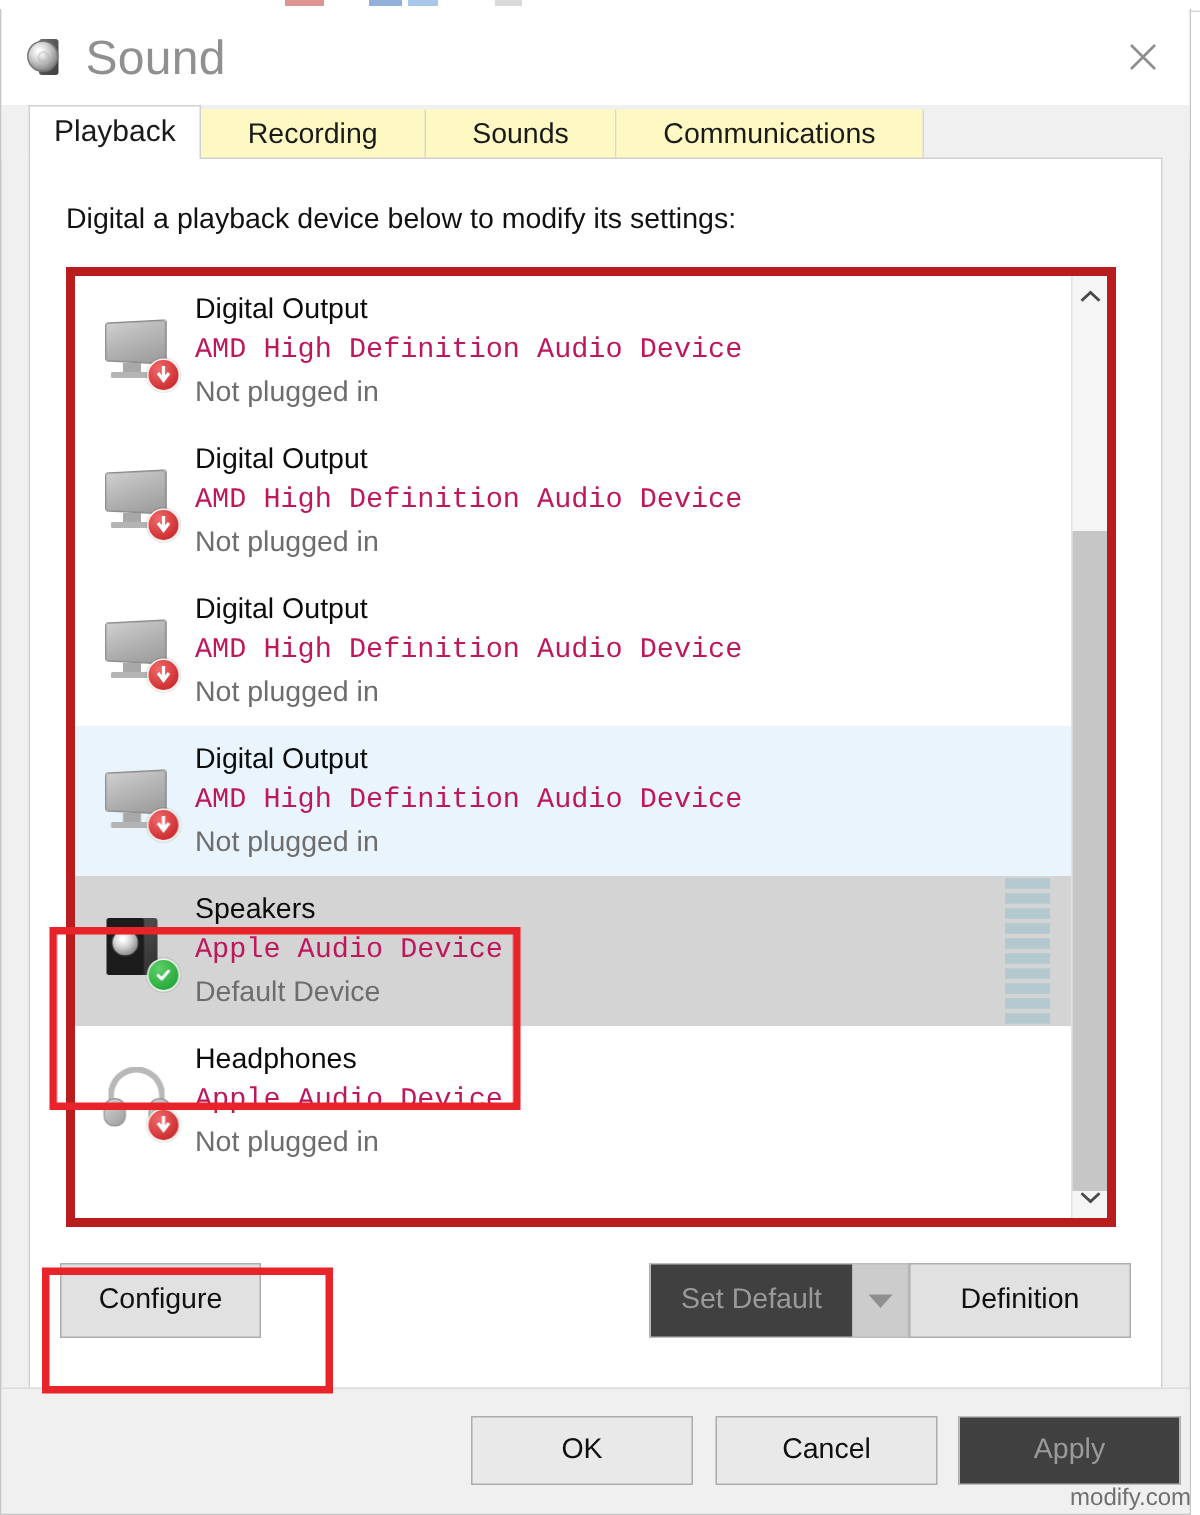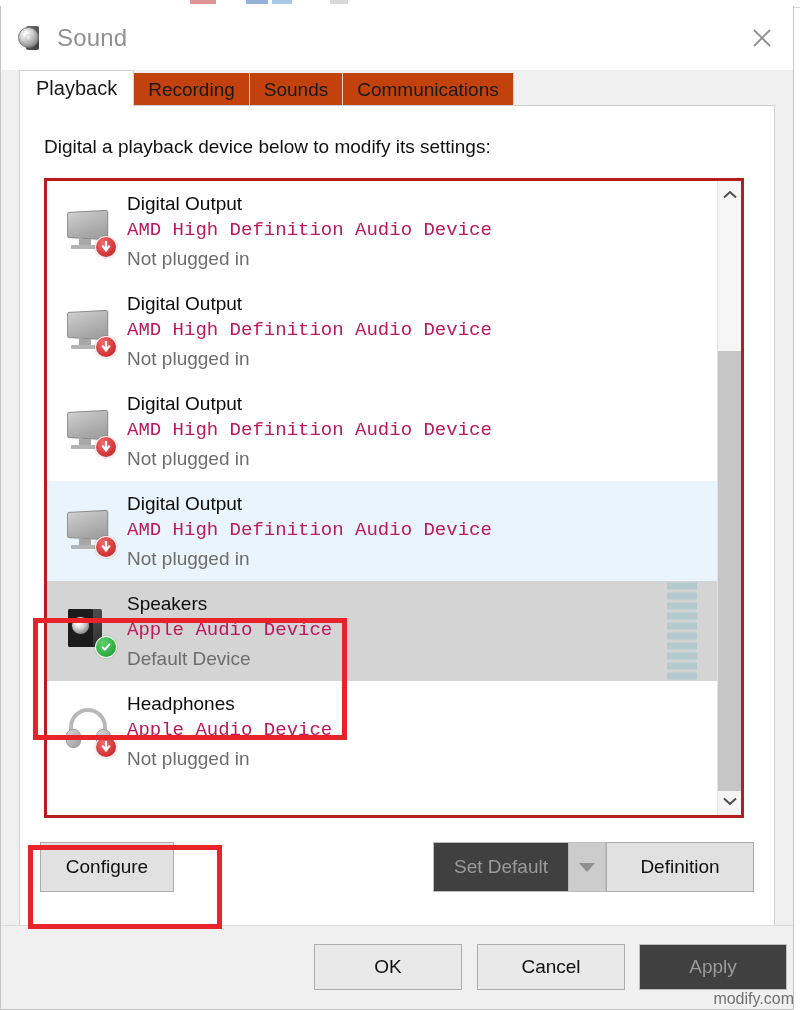--- a/index.html
+++ b/index.html
@@ -71,21 +71,21 @@
   }
   .spk-cone::after {
     content: "";
     position: absolute;
     left: 6px; top: 6px;
     width: 8px; height: 8px;
     border-radius: 50%;
     background: radial-gradient(circle at 40% 35%, #f4f4f4, #9a9a9a);
   }
   .title-text {
-    font-size: 24px;
+    font-size: 32px;
     color: #909090;
     font-weight: 400;
     letter-spacing: 0.2px;
   }
   .close-btn {
     position: absolute;
     right: 0; top: 0;
     width: 62px; height: 64px;
     display: flex;
     align-items: center;
@@ -109,26 +109,26 @@
     height: 1px;
     background: #d0d0d0;
   }
   .tabs {
     display: flex;
     align-items: flex-end;
     height: 36px;
   }
   .tab {
     position: relative;
-    padding: 0 14px;
+    padding: 0 31px;
     height: 33px;
     line-height: 33px;
     font-size: 19px;
     color: #1a1a1a;
-    background: #c2410c;
+    background: #fef9c3;
     border-right: 1px solid #d7d7d7;
     white-space: nowrap;
     cursor: default;
   }
   .tab.active {
     background: #ffffff;
     height: 36px;
     line-height: 35px;
     font-size: 20px;
     border: 1px solid #d0d0d0;
@@ -153,21 +153,21 @@
     color: #111111;
     padding: 30px 0 0 24px;
   }
 
   
   .listbox {
     position: absolute;
     left: 24px; top: 72px;
     width: 700px;
     height: 640px;
-    border: 3px solid #b91c1c;
+    border: 6px solid #b91c1c;
     background: #ffffff;
     overflow: hidden;
   }
   .list-inner {
     position: absolute;
     left: 0; top: -28px;
     width: 676px;
   }
   .row {
     position: relative;

